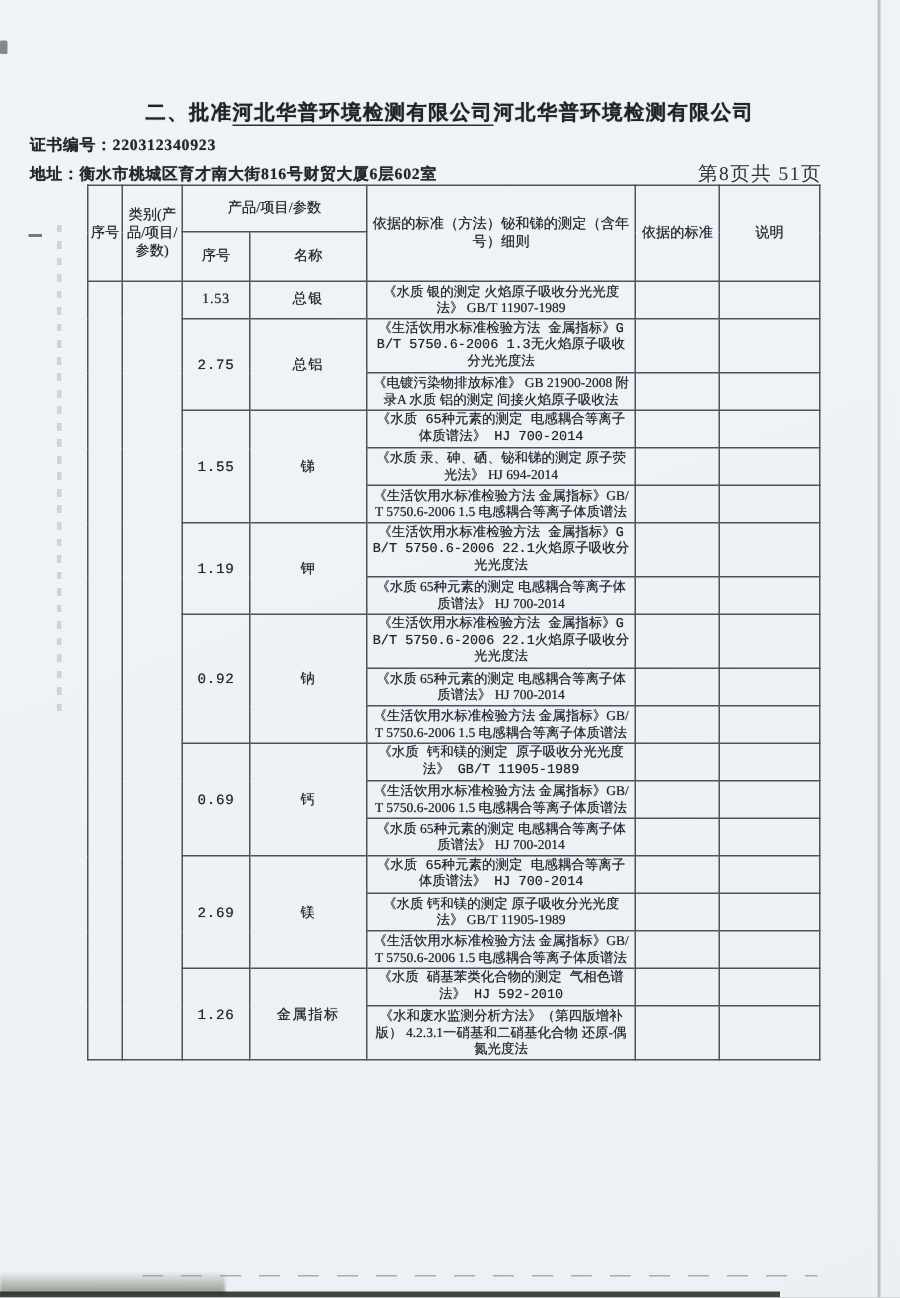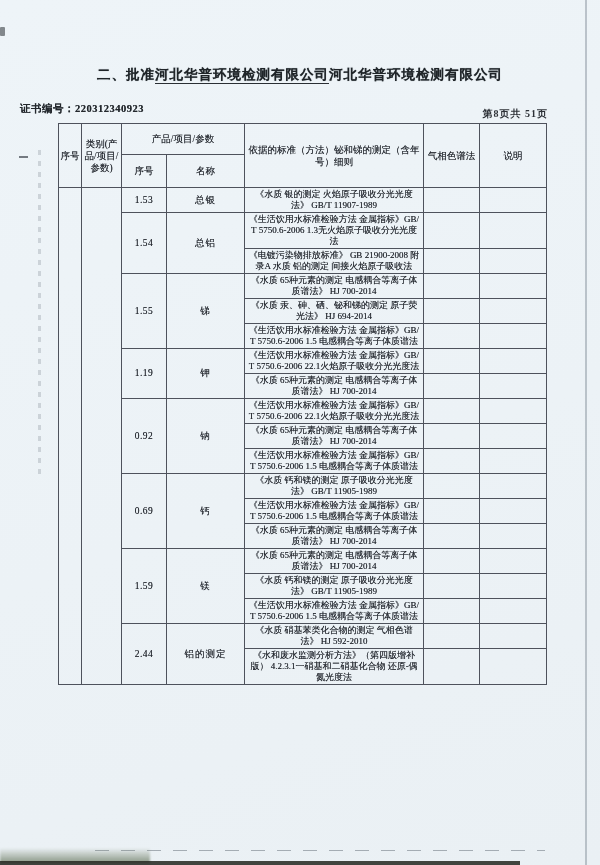--- a/index.html
+++ b/index.html
@@ -14,26 +14,25 @@
     position:absolute;top:66px;left:0;width:100%;
     text-align:center;font-size:13.5px;font-weight:bold;letter-spacing:1px;
     color:#1f2428;text-shadow:0 0 .7px rgba(30,40,45,.75);
     white-space:nowrap;
   }
   .doc-title .u{border-bottom:1.2px solid #2a2f34;padding-bottom:1px;}
   .meta-line{
     position:absolute;left:20px;font-size:10.5px;font-weight:bold;
     letter-spacing:.5px;color:#23272c;text-shadow:0 0 .6px rgba(30,40,45,.7);
     white-space:nowrap;
-    margin-top:12px;
   }
   .meta-cert{top:90px;}
   .meta-addr{top:109px;}
   .page-marker{
-    position:absolute;top:107px;right:52px;font-size:10px;font-weight:bold;
+    position:absolute;top:107px;right:52px;font-size:13px;font-weight:normal;
     color:#2c3036;letter-spacing:1px;white-space:nowrap;
   }
   table.cap{
     position:absolute;left:58px;top:123px;width:488px;
     border-collapse:collapse;table-layout:fixed;
     font-size:9px;line-height:11px;color:#23272e;
     text-shadow:0 0 .5px rgba(35,40,48,.65);
   }
   table.cap col.c1{width:23px;}
   table.cap col.c2{width:40px;}
@@ -46,21 +45,21 @@
     border:1px solid #4e525c;padding:1px 2px;font-weight:normal;
     text-align:center;vertical-align:middle;word-break:break-all;
     background:transparent;
   }
   table.cap thead th{font-size:9.5px;line-height:12px;padding:3px 1px;}
   table.cap thead tr.t1 th{height:24px;}
   table.cap thead tr.t2 th{height:26px;}
   td.c-method{padding:2px 3px;}
   td.c-iseq{font-size:9.5px;letter-spacing:.5px;margin-top:44px;}
   td.c-iname{font-size:9.5px;letter-spacing:1px;}
-  tr.group-start td{border-top:1.6px solid #3a3e46;}
+  tr.group-start td{border-top:1.6px solid #3a3e46;font-family:Liberation Mono, monospace;}
   table.cap{border:1.4px solid #3a3e46;}
   
   .edge-right{position:absolute;top:0;right:13px;width:2px;height:865px;
     background:rgba(125,136,146,.45);}
   .edge-marks{position:absolute;left:38px;top:150px;width:3px;height:330px;
     background:repeating-linear-gradient(to bottom,rgba(90,100,112,.5) 0 5px,rgba(90,100,112,0) 5px 11px);
     opacity:.45;}
   .dash-left{position:absolute;left:19px;top:156px;width:9px;height:2px;background:#555b63;opacity:.8;}
   .speck-tl{position:absolute;left:0;top:27px;width:5px;height:9px;background:#3a3f44;opacity:.6;border-radius:1px;}
   .scan-hline{position:absolute;left:95px;top:850px;width:450px;height:1px;
@@ -75,59 +74,62 @@
 <div class="page">
 
   <div class="doc-title">
     <span>二、批准</span><span class="u">河北华普环境检测有限公司</span><span>河北华普环境检测有限公司</span>
   </div>
 
   <div class="meta-line meta-cert">
     <span>证书编号：</span><span>220312340923</span>
   </div>
 
+  <div class="meta-line meta-addr">
+    <span>地址：</span><span>衡水市桃城区育才南大街816号财贸大厦6层602室</span>
+  </div>
 
   <div class="page-marker">第8页共 51页</div>
 
   <table class="cap">
     <colgroup>
       <col class="c1">
         <col class="c2">
         <col class="c3">
         <col class="c4">
       <col class="c5">
         <col class="c6">
         <col class="c7">
     </colgroup>
     <thead>
       <tr class="t1">
         <th rowspan="2">序号</th>
         <th rowspan="2">类别(产品/项目/参数)</th>
         <th colspan="2">产品/项目/参数</th>
         <th rowspan="2">依据的标准（方法）铋和锑的测定（含年号）细则</th>
-        <th rowspan="2">气相色谱法</th>
+        <th rowspan="2">依据的标准</th>
         <th rowspan="2">说明</th>
       </tr>
       <tr class="t2">
         <th>序号</th>
         <th>名称</th>
       </tr>
     </thead>
     <tbody>
         <tr>
           <td rowspan="19"></td>
           <td rowspan="19"></td>
           <td rowspan="1" class="c-iseq">1.53</td>
           <td rowspan="1" class="c-iname">总银</td>
           <td class="c-method">《水质 银的测定 火焰原子吸收分光光度法》 GB/T 11907-1989</td>
           <td></td>
           <td></td>
         </tr>
         <tr class="group-start">
-          <td rowspan="2" class="c-iseq">1.54</td>
+          <td rowspan="2" class="c-iseq">2.75</td>
           <td rowspan="2" class="c-iname">总铝</td>
           <td class="c-method">《生活饮用水标准检验方法 金属指标》GB/T 5750.6-2006 1.3无火焰原子吸收分光光度法</td>
           <td></td>
           <td></td>
         </tr>
         <tr>
           <td class="c-method">《电镀污染物排放标准》 GB 21900-2008 附录A 水质 铝的测定 间接火焰原子吸收法</td>
           <td></td>
           <td></td>
         </tr>
@@ -188,39 +190,39 @@
           <td class="c-method">《生活饮用水标准检验方法 金属指标》GB/T 5750.6-2006 1.5 电感耦合等离子体质谱法</td>
           <td></td>
           <td></td>
         </tr>
         <tr>
           <td class="c-method">《水质 65种元素的测定 电感耦合等离子体质谱法》 HJ 700-2014</td>
           <td></td>
           <td></td>
         </tr>
         <tr class="group-start">
-          <td rowspan="3" class="c-iseq">1.59</td>
+          <td rowspan="3" class="c-iseq">2.69</td>
           <td rowspan="3" class="c-iname">镁</td>
           <td class="c-method">《水质 65种元素的测定 电感耦合等离子体质谱法》 HJ 700-2014</td>
           <td></td>
           <td></td>
         </tr>
         <tr>
           <td class="c-method">《水质 钙和镁的测定 原子吸收分光光度法》 GB/T 11905-1989</td>
           <td></td>
           <td></td>
         </tr>
         <tr>
           <td class="c-method">《生活饮用水标准检验方法 金属指标》GB/T 5750.6-2006 1.5 电感耦合等离子体质谱法</td>
           <td></td>
           <td></td>
         </tr>
         <tr class="group-start">
-          <td rowspan="2" class="c-iseq">2.44</td>
-          <td rowspan="2" class="c-iname">铝的测定</td>
+          <td rowspan="2" class="c-iseq">1.26</td>
+          <td rowspan="2" class="c-iname">金属指标</td>
           <td class="c-method">《水质 硝基苯类化合物的测定 气相色谱法》 HJ 592-2010</td>
           <td></td>
           <td></td>
         </tr>
         <tr>
           <td class="c-method">《水和废水监测分析方法》（第四版增补版） 4.2.3.1一硝基和二硝基化合物 还原-偶氮光度法</td>
           <td></td>
           <td></td>
         </tr>
       </tbody>

